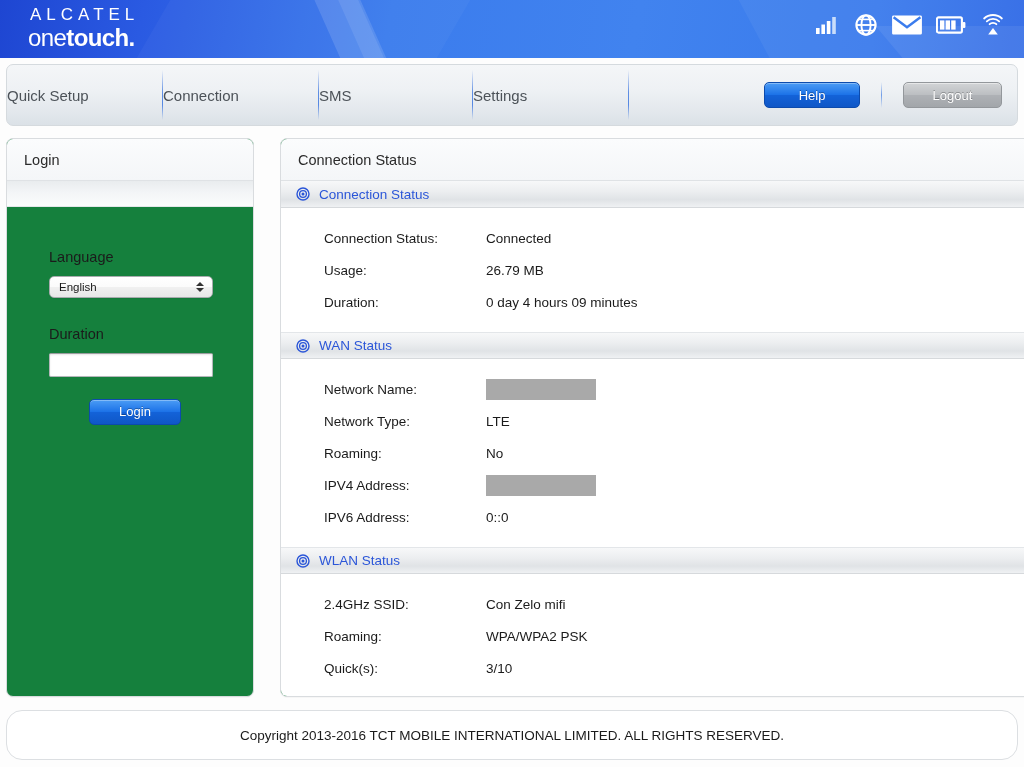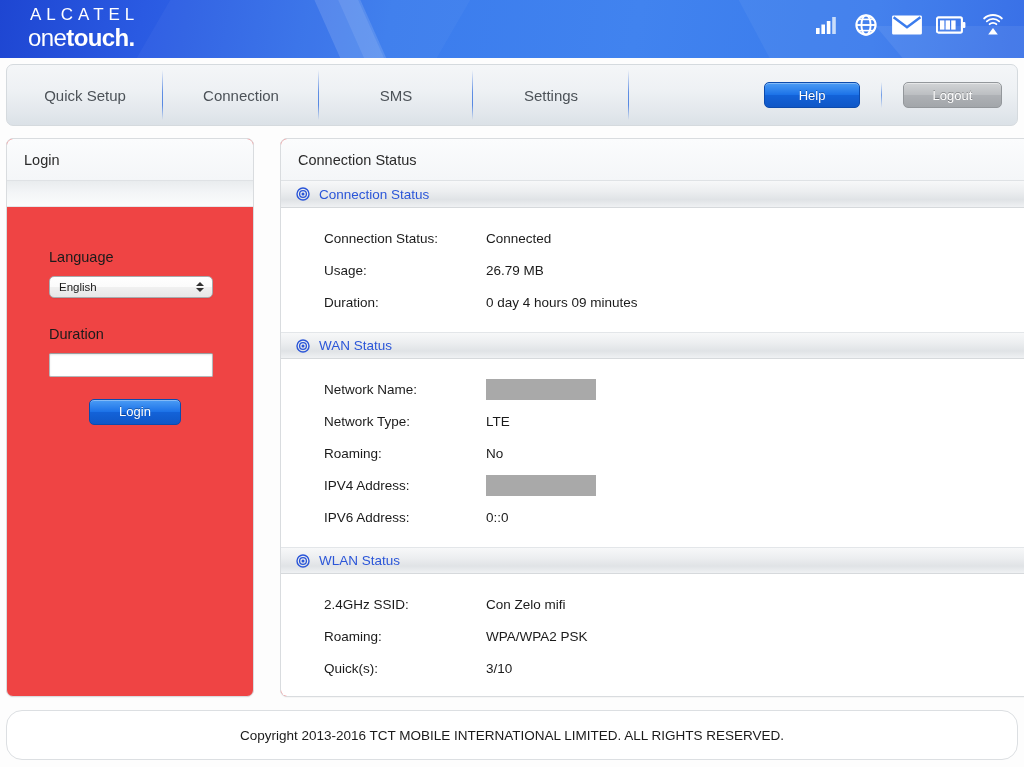--- a/index.html
+++ b/index.html
@@ -102,21 +102,21 @@
     background: linear-gradient(180deg, #f4f6f8 0%, #eef1f4 42%, #e2e7ec 80%, #dbe1e7 100%);
     border: 1px solid #d5dade;
     display: flex;
     align-items: center;
   }
   .nav-tab {
     position: relative;
     height: 62px;
     display: flex;
     align-items: center;
-    justify-content: center;
+    justify-content: flex-start;
     font-size: 15px;
     color: #4c5258;
     cursor: pointer;
     user-select: none;
   }
   .nav-tab::after {
     content: "";
     position: absolute;
     right: 0; top: 6px;
     width: 1px; height: 50px;
@@ -159,21 +159,21 @@
     color: #ffffff;
   }
   .btn-divider {
     width: 1px; height: 26px;
     background: linear-gradient(180deg, rgba(90,140,230,0) 0%, rgba(80,135,228,0.8) 50%, rgba(90,140,230,0) 100%);
   }
 
   
   .panel {
     position: absolute;
-    background: #ef4444;
+    background: #15803d;
     border: 1px solid #d9dcdf;
     border-radius: 7px;
     overflow: hidden;
     box-shadow: 0 1px 1px rgba(0,0,0,0.03);
   }
   .panel-login {
     left: 6px; top: 138px;
     width: 248px; height: 559px;
   }
   .panel-main {

